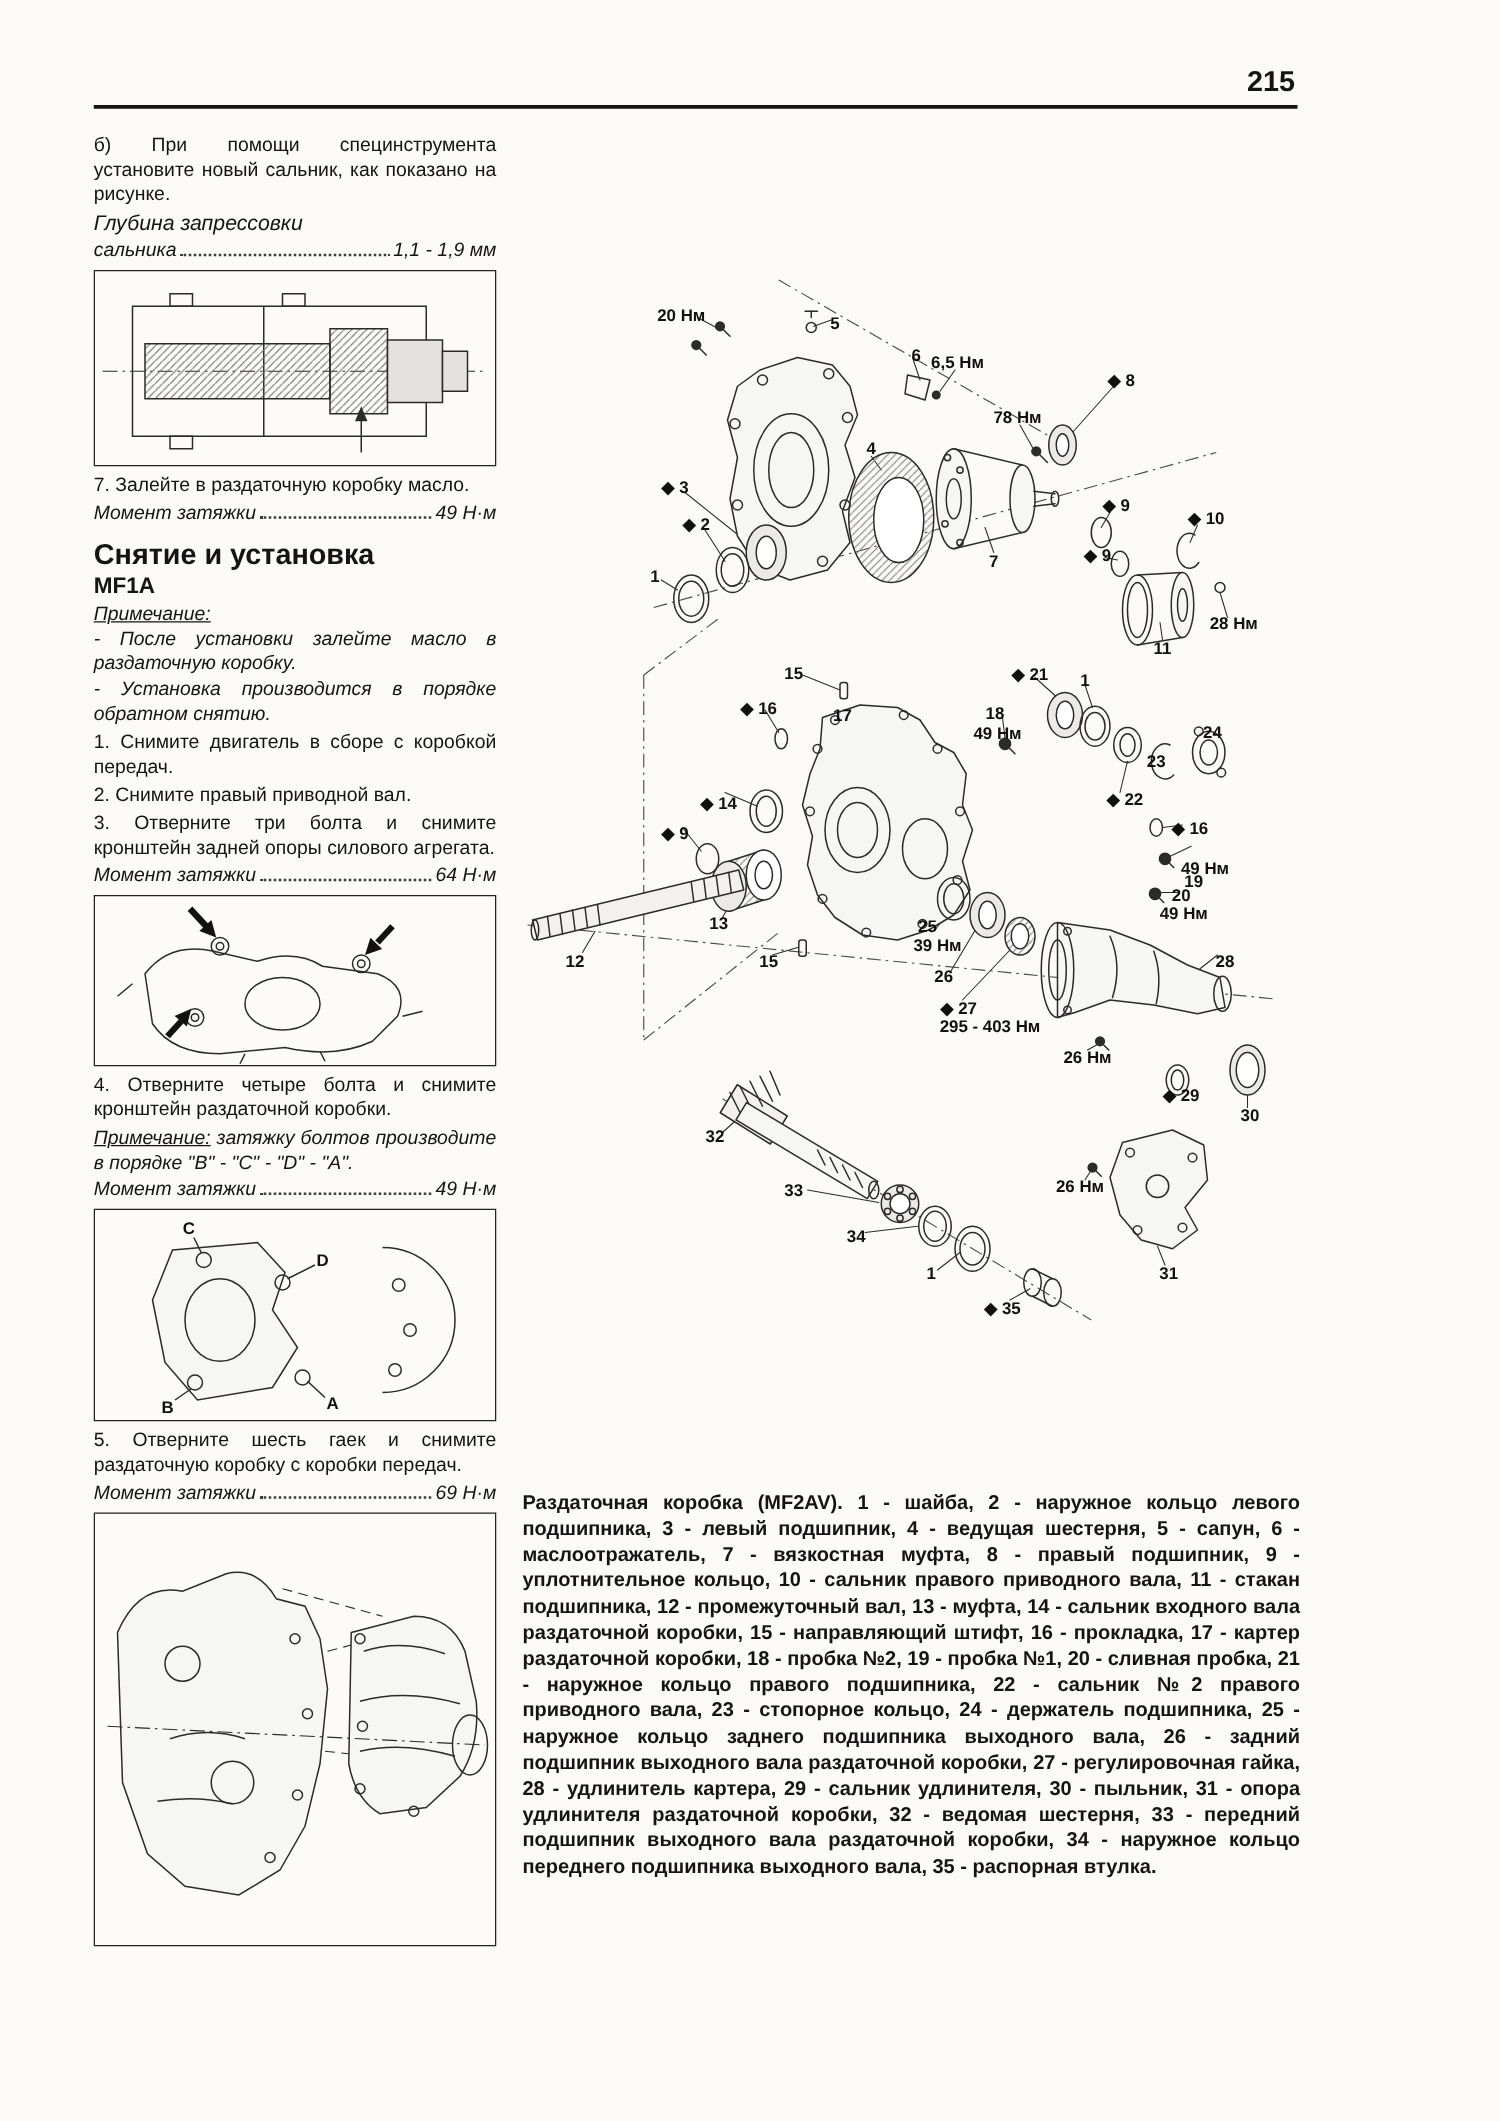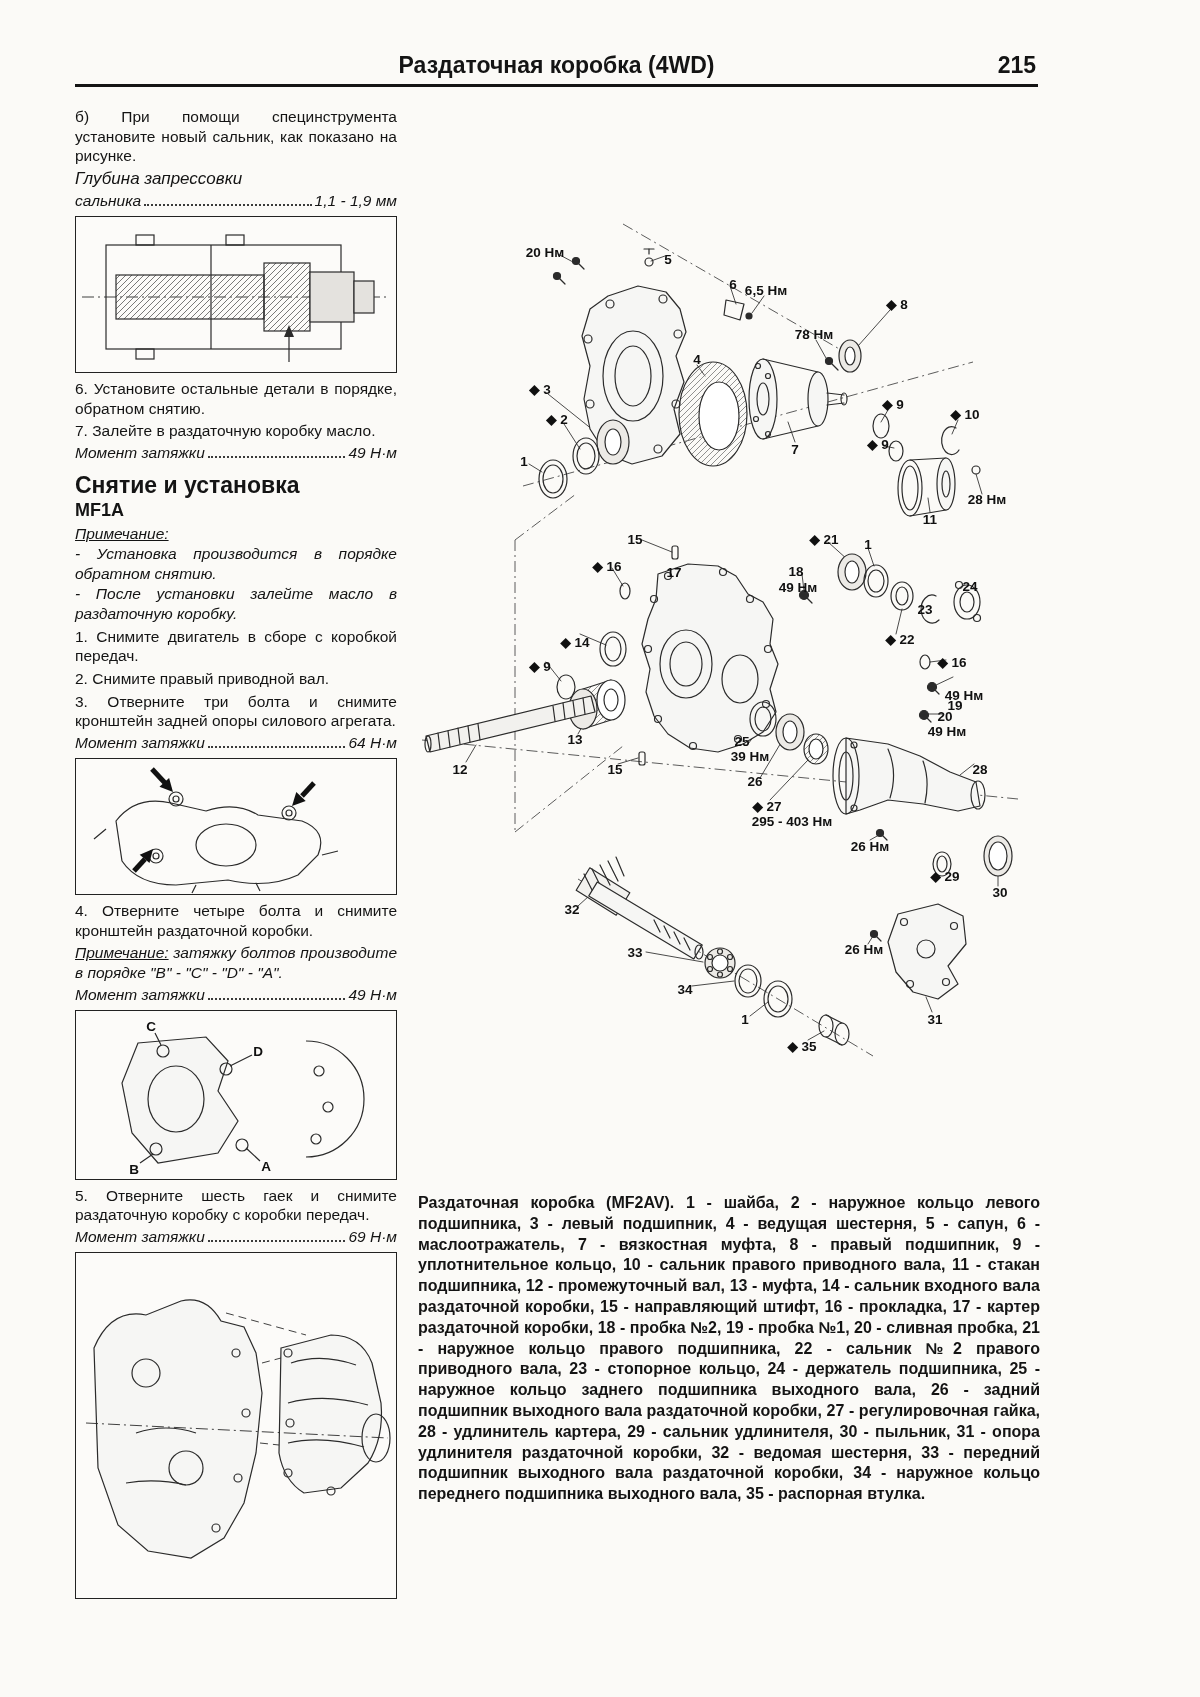--- a/index.html
+++ b/index.html
@@ -40,21 +40,20 @@
   .diagram-label { position:absolute; transform:translate(-50%,-50%); font-weight:bold; font-size:13.5px; white-space:nowrap; color:#101010; }
 
   .caption { font-size:16px; font-weight:bold; line-height:1.3; text-align:justify; margin-top:4px; }
 </style>
 </head>
 <body>
 
 <div class="page">
 
   <header class="page-header">
-    <div class="header-title">Раздаточная коробка (4WD)</div>
     <div class="header-page-number">215</div>
   </header>
 
   <div class="col-left">
 
     <p class="body-text">б) При помощи специнструмента установите новый сальник, как показано на рисунке.</p>
 
     <div>
       <div class="spec-line1">Глубина запрессовки</div>
       <div class="dotted-row">
@@ -81,36 +80,35 @@
           <rect x="278" y="64" width="20" height="32" fill="#e4e2de"></rect>
           <rect x="60" y="18" width="18" height="10"></rect>
           <rect x="150" y="18" width="18" height="10"></rect>
           <rect x="60" y="132" width="18" height="10"></rect>
           <polygon points="213,108 208,120 218,120" fill="#2b2b2b" stroke="none"></polygon>
           <line x1="213" y1="118" x2="213" y2="145"></line>
         </g>
       </svg>
     </figure>
 
-    <p class="body-text">6. Установите остальные детали в порядке, обратном снятию.</p>
     <p class="body-text">7. Залейте в раздаточную коробку масло.</p>
 
     <div class="dotted-row">
       <span>Момент затяжки</span>
       <span class="leader"></span>
       <span>49 Н·м</span>
     </div>
 
     <h2 class="section-title">Снятие и установка</h2>
     <h3 class="section-subtitle">MF1A</h3>
 
     <div>
       <div class="note-label">Примечание:</div>
+      <p class="note-item">- После установки залейте масло в раздаточную коробку.</p>
       <p class="note-item">- Установка производится в порядке обратном снятию.</p>
-      <p class="note-item">- После установки залейте масло в раздаточную коробку.</p>
     </div>
 
     <p class="body-text">1. Снимите двигатель в сборе с коробкой передач.</p>
     <p class="body-text">2. Снимите правый приводной вал.</p>
     <p class="body-text">3. Отверните три болта и снимите кронштейн задней опоры силового агрегата.</p>
 
     <div class="dotted-row">
       <span>Момент затяжки</span>
       <span class="leader"></span>
       <span>64 Н·м</span>

